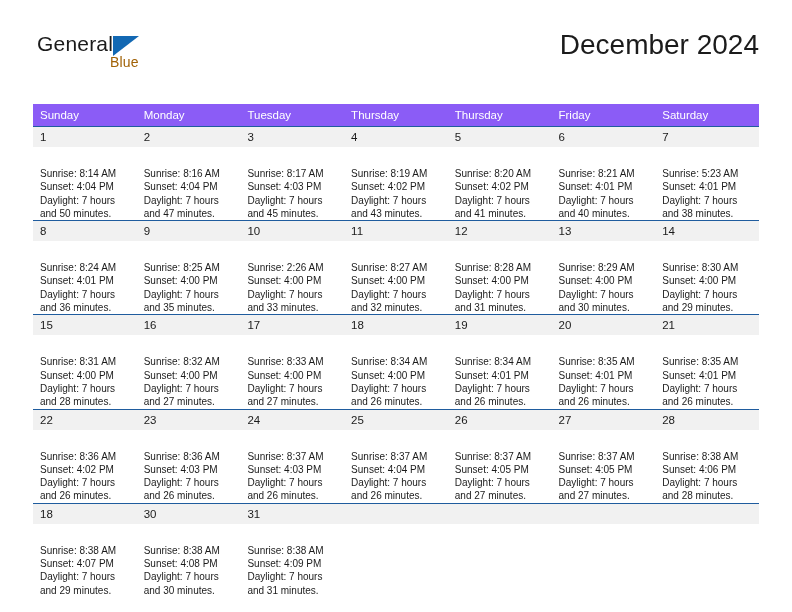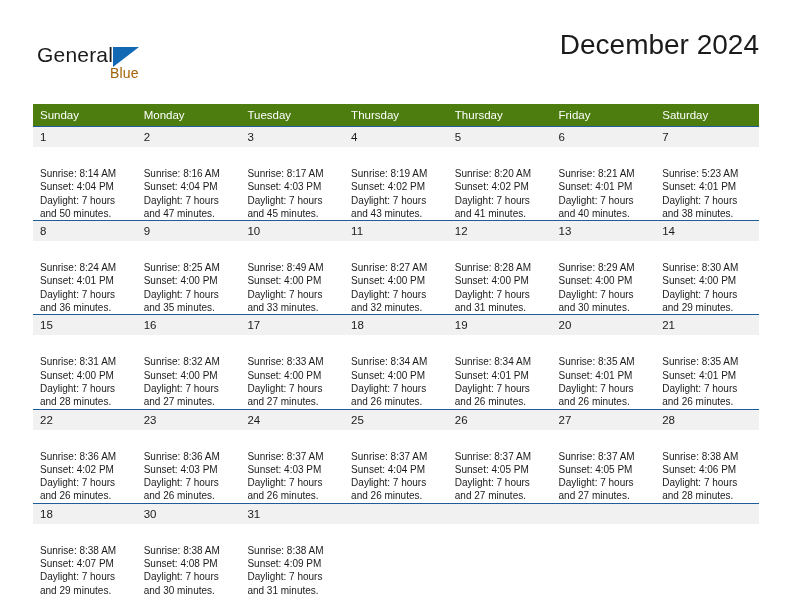--- a/index.html
+++ b/index.html
@@ -25,21 +25,21 @@
   .header {
     position: absolute;
     left: 33px;
     top: 28px;
     width: 726px;
     height: 70px;
   }
   .logo {
     position: absolute;
     left: 4px;
-    top: 15px;
+    top: 4px;
     width: 180px;
     height: 52px;
   }
   .logo-general {
     position: absolute;
     left: 0;
     top: 0;
     font-size: 21px;
     letter-spacing: 0.2px;
     color: #1b1b1b;
@@ -88,21 +88,21 @@
   
   .calendar {
     position: absolute;
     left: 33px;
     top: 104px;
     width: 726px;
     border-collapse: collapse;
     table-layout: fixed;
   }
   .calendar th {
-    background: #4d7c0f;
+    background: #8b5cf6;
     color: #ffffff;
     font-size: 11.5px;
     font-weight: normal;
     text-align: left;
     padding: 5px 0 5px 7px;
     height: 12px;
     border: none;
   }
   .calendar td {
     vertical-align: top;
@@ -244,21 +244,21 @@
             <div class="cellbody">
               <div>Sunrise: 8:25 AM</div>
               <div>Sunset: 4:00 PM</div>
               <div>Daylight: 7 hours</div>
               <div>and 35 minutes.</div>
             </div>
           </td>
         <td>
             <div class="daynum">10</div>
             <div class="cellbody">
-              <div>Sunrise: 8:49 AM</div>
+              <div>Sunrise: 2:26 AM</div>
               <div>Sunset: 4:00 PM</div>
               <div>Daylight: 7 hours</div>
               <div>and 33 minutes.</div>
             </div>
           </td>
         <td>
             <div class="daynum">11</div>
             <div class="cellbody">
               <div>Sunrise: 8:27 AM</div>
               <div>Sunset: 4:00 PM</div>

